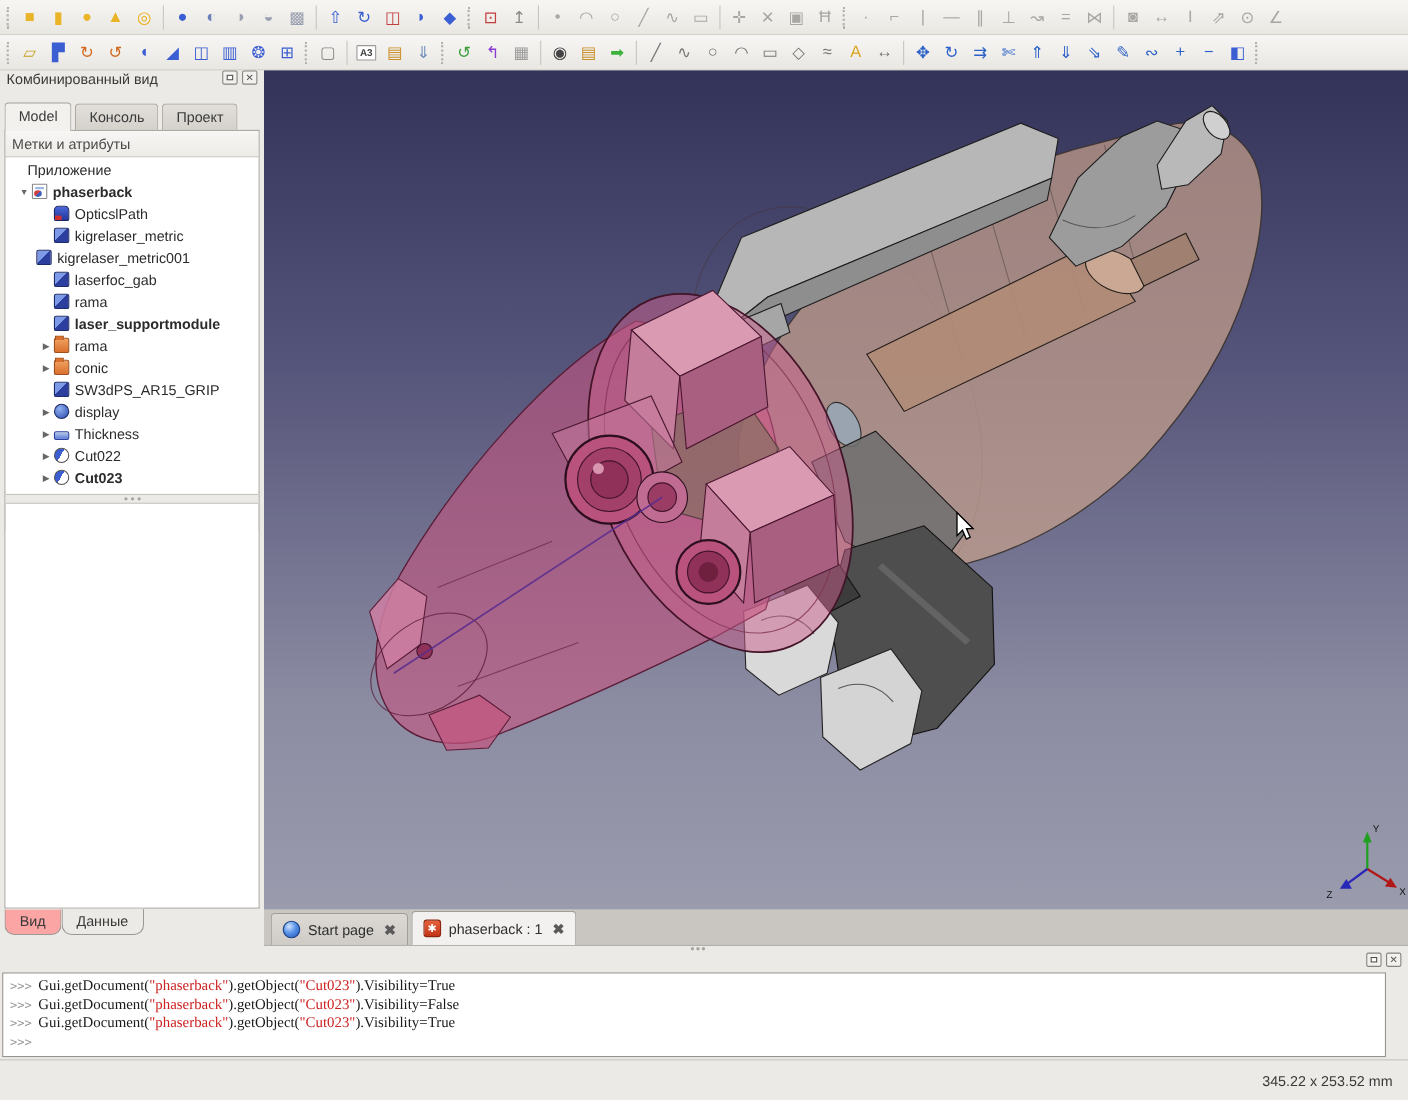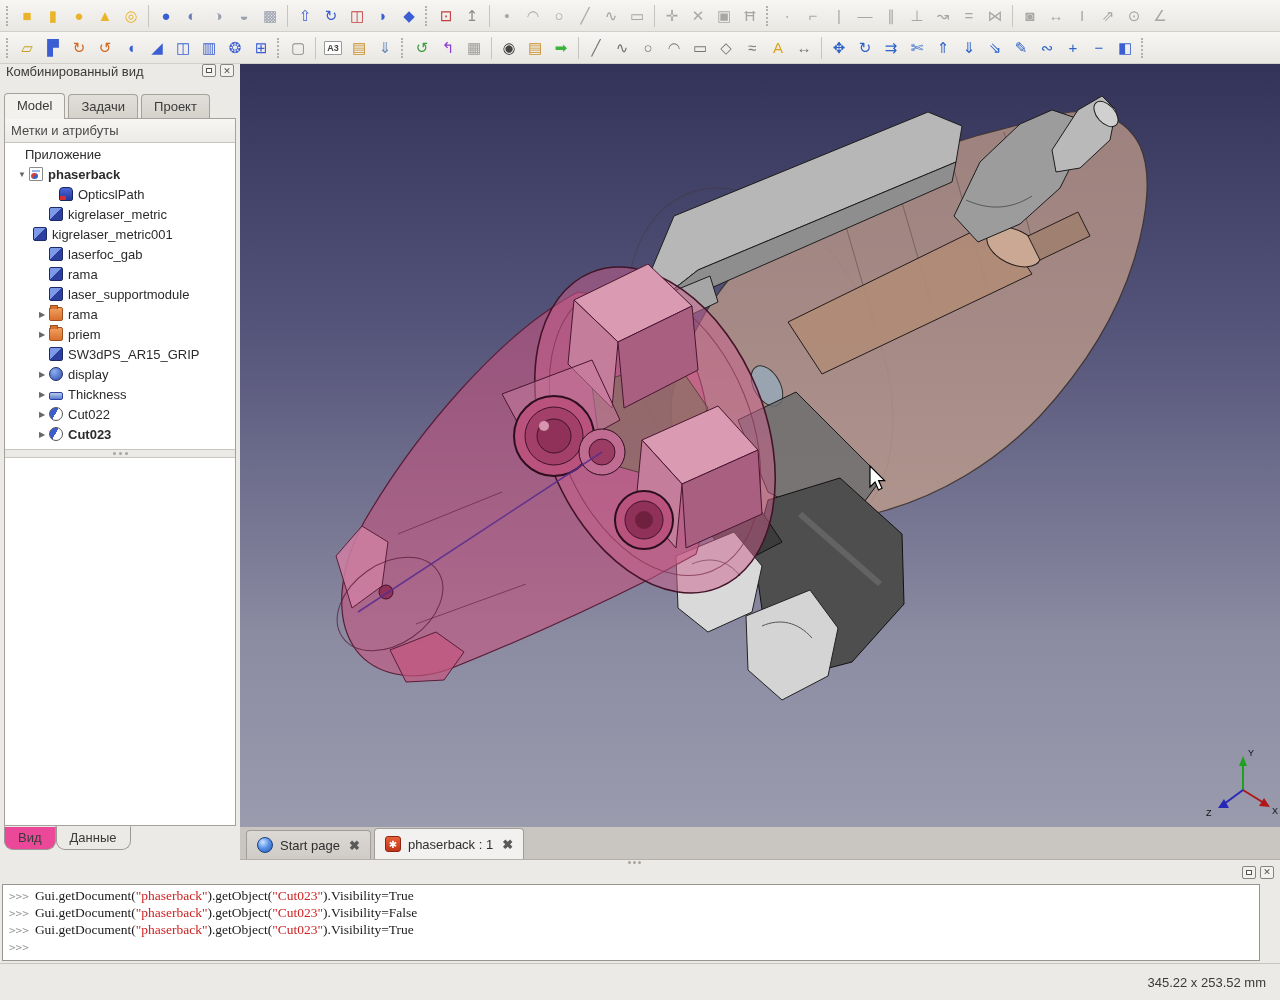--- a/index.html
+++ b/index.html
@@ -57,21 +57,21 @@
   .prop-header { position:absolute; top:339px; left:0; right:0; height:25px; display:flex;
                  background:linear-gradient(#f7f6f4,#edebe7); border-bottom:1px solid #c9c6c1; color:#4a4a4a; }
   .prop-header .c1 { width:98px; padding:4px 6px; border-right:1px solid #c9c6c1; }
   .prop-header .c2 { flex:1; padding:4px 6px; }
   .prop-body { position:absolute; top:364px; bottom:0; left:0; right:0; background:#fff; }
 
   
   #left-south { position:absolute; left:0; top:827px; width:240px; height:33px; display:flex; padding:0 0 0 4px; }
   .stab { padding:3px 13px 4px; border:1px solid #9c9995; border-top:1px solid #eceae6; margin-top:-1px;
           border-radius:0 0 9px 9px; background:#eceae6; height:24px; color:#3a3a3a; }
-  .stab.active { background:#ec4899; z-index:2; }
+  .stab.active { background:#fca5a5; z-index:2; }
 
   
   #viewport { position:absolute; left:240px; top:64px; width:1040px; height:763px;
               background:linear-gradient(#333258 0%, #55547a 35%, #8b8ba2 75%, #9b9bae 100%); }
   #viewport svg { position:absolute; left:0; top:0; }
 
   
   #strip { position:absolute; left:240px; top:827px; width:1040px; height:33px; background:#c9c6c1;
            border-bottom:1px solid #b3b0ab; display:flex; align-items:flex-end; padding-left:6px; }
   .dtab { display:flex; align-items:center; gap:7px; height:29px; padding:0 10px; border:1px solid #a19e99; border-bottom:none;
@@ -212,36 +212,36 @@
     <span class="t">Комбинированный вид</span>
     <span class="win-btn">
         <span class="sq"></span>
       </span>
     <span class="win-btn">
         <span>✕</span>
       </span>
   </div>
   <div class="ptabs" id="panel-tabs">
       <div class="ptab active">Model</div>
-      <div class="ptab">Задачи</div>
+      <div class="ptab">Консоль</div>
       <div class="ptab">Проект</div>
     </div>
   <div class="panel-content">
     <div class="tree-header">Метки и атрибуты</div>
     <div class="tree" id="tree">
         <div class="trow" style="padding-left: 6px;">
           <div class="arr"></div>
           <div class="lbl">Приложение</div>
         </div>
         <div class="trow" style="padding-left: 10px;">
           <div class="arr">▼</div>
           <div class="ticon ticon-document"></div>
           <div class="lbl b">phaserback</div>
         </div>
-        <div class="trow" style="padding-left: 40px;">
+        <div class="trow" style="padding-left: 30px;">
           <div class="arr"></div>
           <div class="ticon ticon-opticspath"></div>
           <div class="lbl">OpticslPath</div>
         </div>
         <div class="trow" style="padding-left: 30px;">
           <div class="arr"></div>
           <div class="ticon ticon-part"></div>
           <div class="lbl">kigrelaser_metric</div>
         </div>
         <div class="trow" style="padding-left: 14px;">
@@ -252,34 +252,34 @@
         <div class="trow" style="padding-left: 30px;">
           <div class="arr"></div>
           <div class="ticon ticon-part"></div>
           <div class="lbl">laserfoc_gab</div>
         </div>
         <div class="trow" style="padding-left: 30px;">
           <div class="arr"></div>
           <div class="ticon ticon-part"></div>
           <div class="lbl">rama</div>
         </div>
-        <div class="trow" style="padding-left: 30px;">
+        <div class="trow" style="padding-left: 30px; font-weight: bold;">
           <div class="arr"></div>
           <div class="ticon ticon-part"></div>
           <div class="lbl">laser_supportmodule</div>
         </div>
         <div class="trow" style="padding-left: 30px;">
           <div class="arr">▶</div>
           <div class="ticon ticon-folder"></div>
           <div class="lbl">rama</div>
         </div>
         <div class="trow" style="padding-left: 30px;">
           <div class="arr">▶</div>
           <div class="ticon ticon-folder"></div>
-          <div class="lbl">priem</div>
+          <div class="lbl">conic</div>
         </div>
         <div class="trow" style="padding-left: 30px;">
           <div class="arr"></div>
           <div class="ticon ticon-part"></div>
           <div class="lbl">SW3dPS_AR15_GRIP</div>
         </div>
         <div class="trow" style="padding-left: 30px;">
           <div class="arr">▶</div>
           <div class="ticon ticon-display"></div>
           <div class="lbl">display</div>

